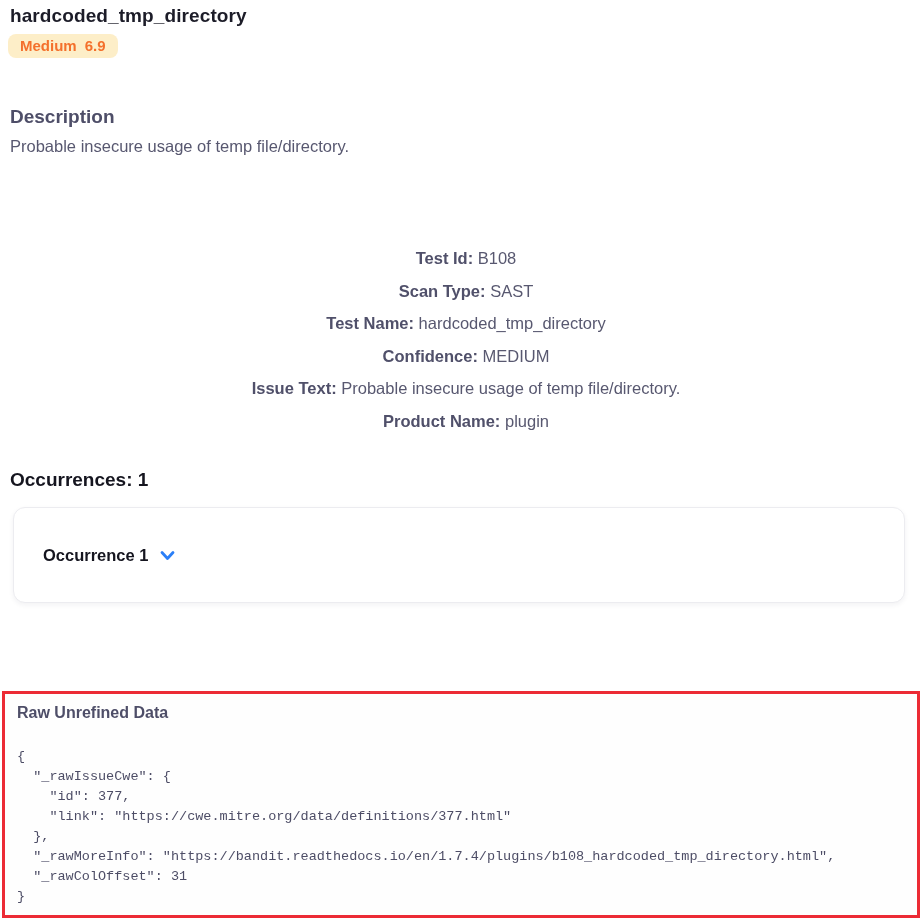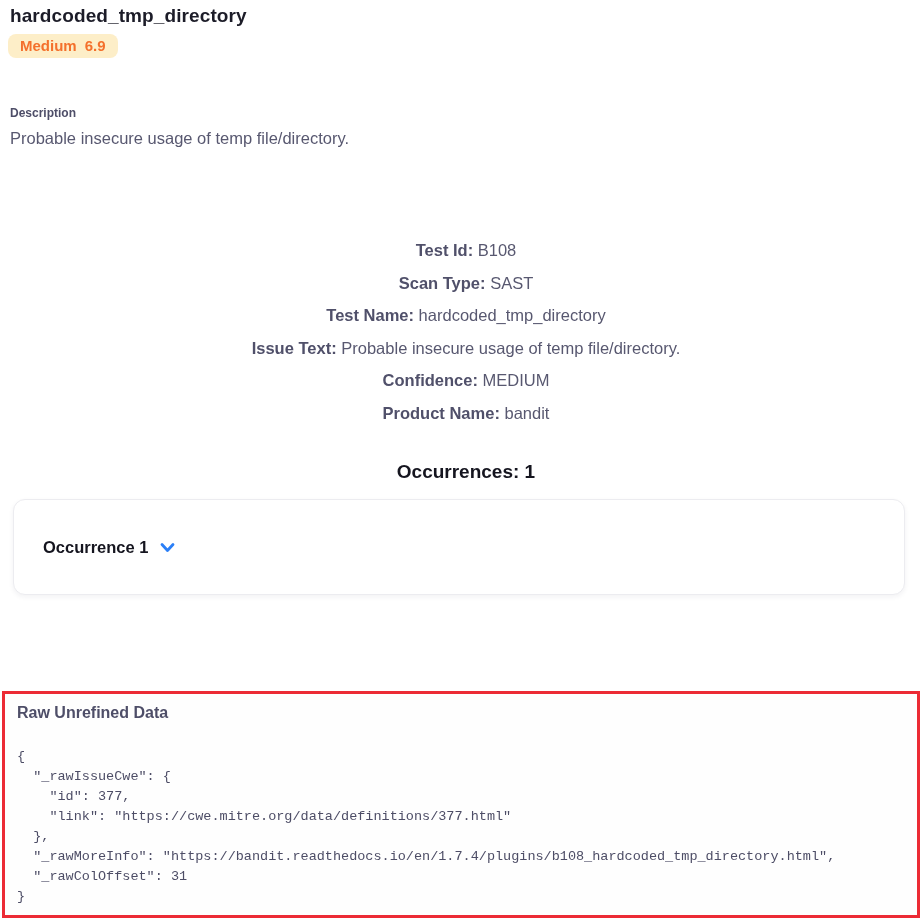--- a/index.html
+++ b/index.html
@@ -32,21 +32,21 @@
     margin: 7px 0 0 8px;
     padding: 3px 12px 4px 12px;
     border-radius: 8px;
     background: #fdeec8;
     font-size: 15px;
     font-weight: 700;
     color: #f4702c;
   }
   .section-heading {
     margin: 48px 0 0 10px;
-    font-size: 12px;
+    font-size: 19px;
     font-weight: 700;
     color: #4e4e68;
   }
   .description-text {
     margin: 9px 0 0 10px;
     font-size: 16.5px;
     color: #585870;
   }
   .details-list {
     margin: 86px 0 0 10px;
@@ -59,21 +59,20 @@
   }
   .detail-row b {
     font-weight: 700;
     color: #50506a;
   }
   .occurrences-heading {
     margin: 32px 0 0 10px;
     font-size: 19px;
     font-weight: 700;
     color: #15151f;
-    text-align: center;
   }
   .occurrence-card {
     box-sizing: border-box;
     margin: 16px 0 0 13px;
     width: 892px;
     height: 96px;
     border: 1px solid #ececf0;
     border-radius: 12px;
     background: #ffffff;
     box-shadow: 0 2px 5px rgba(40,41,61,0.06);
@@ -146,23 +145,23 @@
     </span>
   </div>
 
   <div class="section-heading">Description</div>
   <div class="description-text">Probable insecure usage of temp file/directory.</div>
 
   <div class="details-list">
     <div class="detail-row"><b>Test Id:</b> <span>B108</span></div>
     <div class="detail-row"><b>Scan Type:</b> <span>SAST</span></div>
     <div class="detail-row"><b>Test Name:</b> <span>hardcoded_tmp_directory</span></div>
+    <div class="detail-row"><b>Confidence:</b> <span>MEDIUM</span></div>
     <div class="detail-row"><b>Issue Text:</b> <span>Probable insecure usage of temp file/directory.</span></div>
-    <div class="detail-row"><b>Confidence:</b> <span>MEDIUM</span></div>
-    <div class="detail-row"><b>Product Name:</b> <span>bandit</span></div>
+    <div class="detail-row"><b>Product Name:</b> <span>plugin</span></div>
   </div>
 
   <div class="occurrences-heading">Occurrences: 1</div>
 
   <div class="occurrence-card">
     <button class="occurrence-toggle">
       <span class="occurrence-label">Occurrence 1</span>
       <span class="chevron-down">
         <svg width="19" height="19" viewBox="0 0 19 19">
           <polyline points="4,6.5 9.5,12.5 15,6.5" fill="none" stroke="#2b7ff7" stroke-width="2.8" stroke-linecap="round" stroke-linejoin="round"></polyline>

